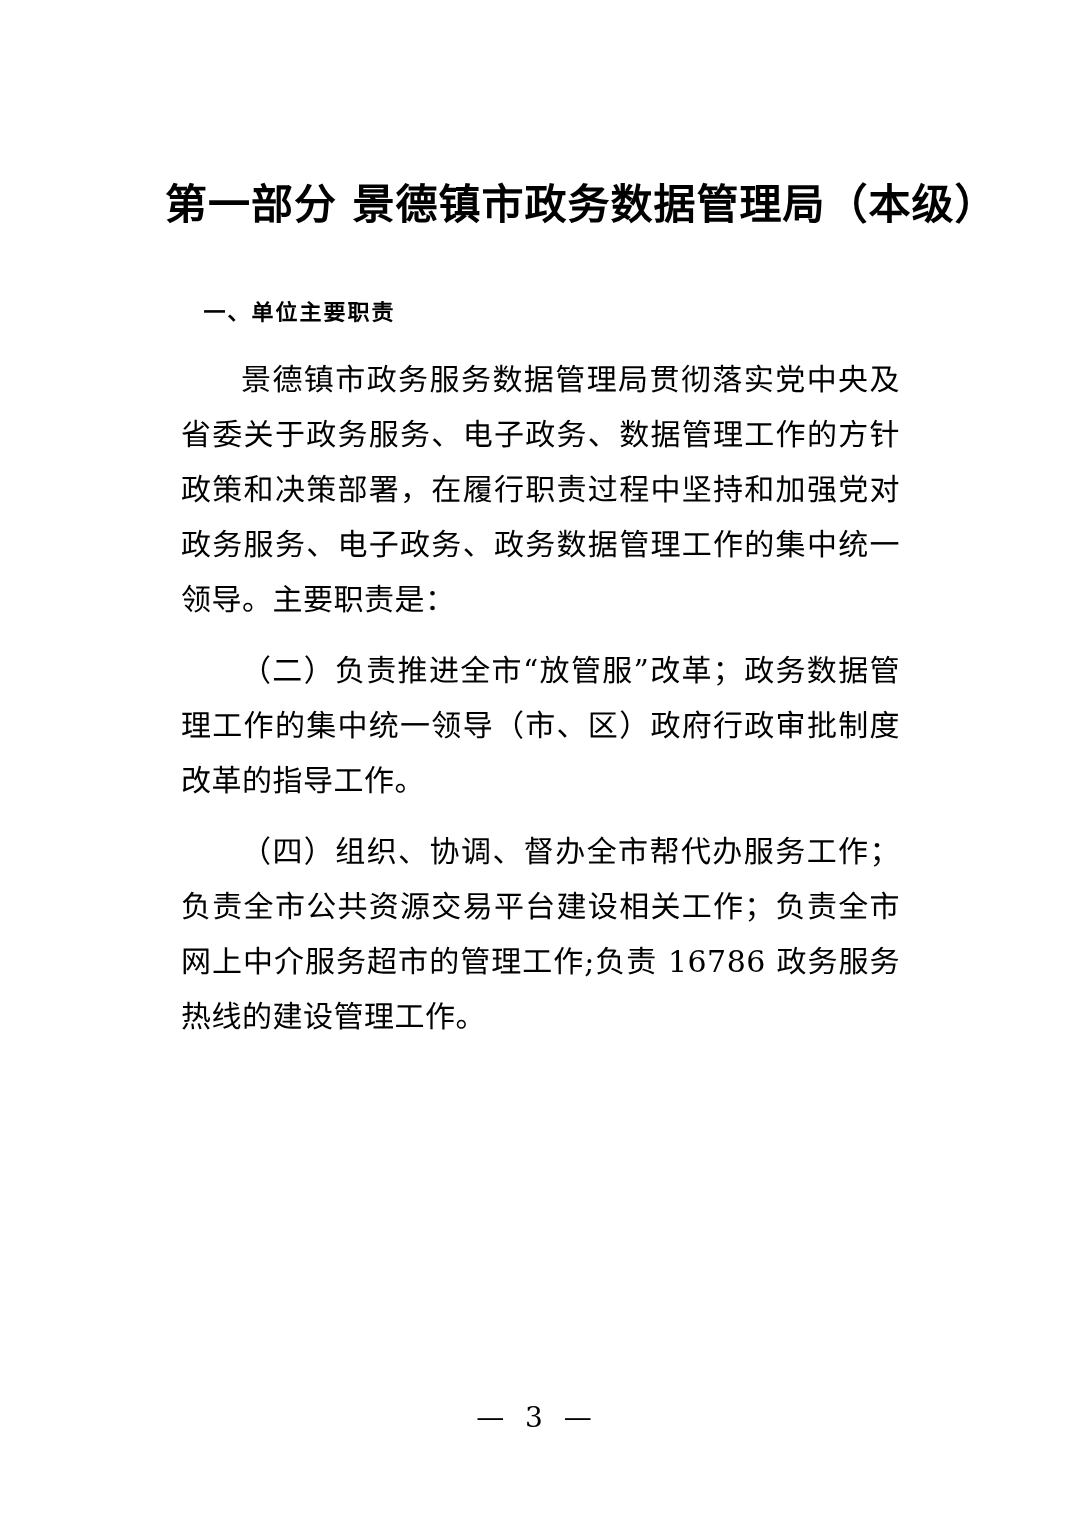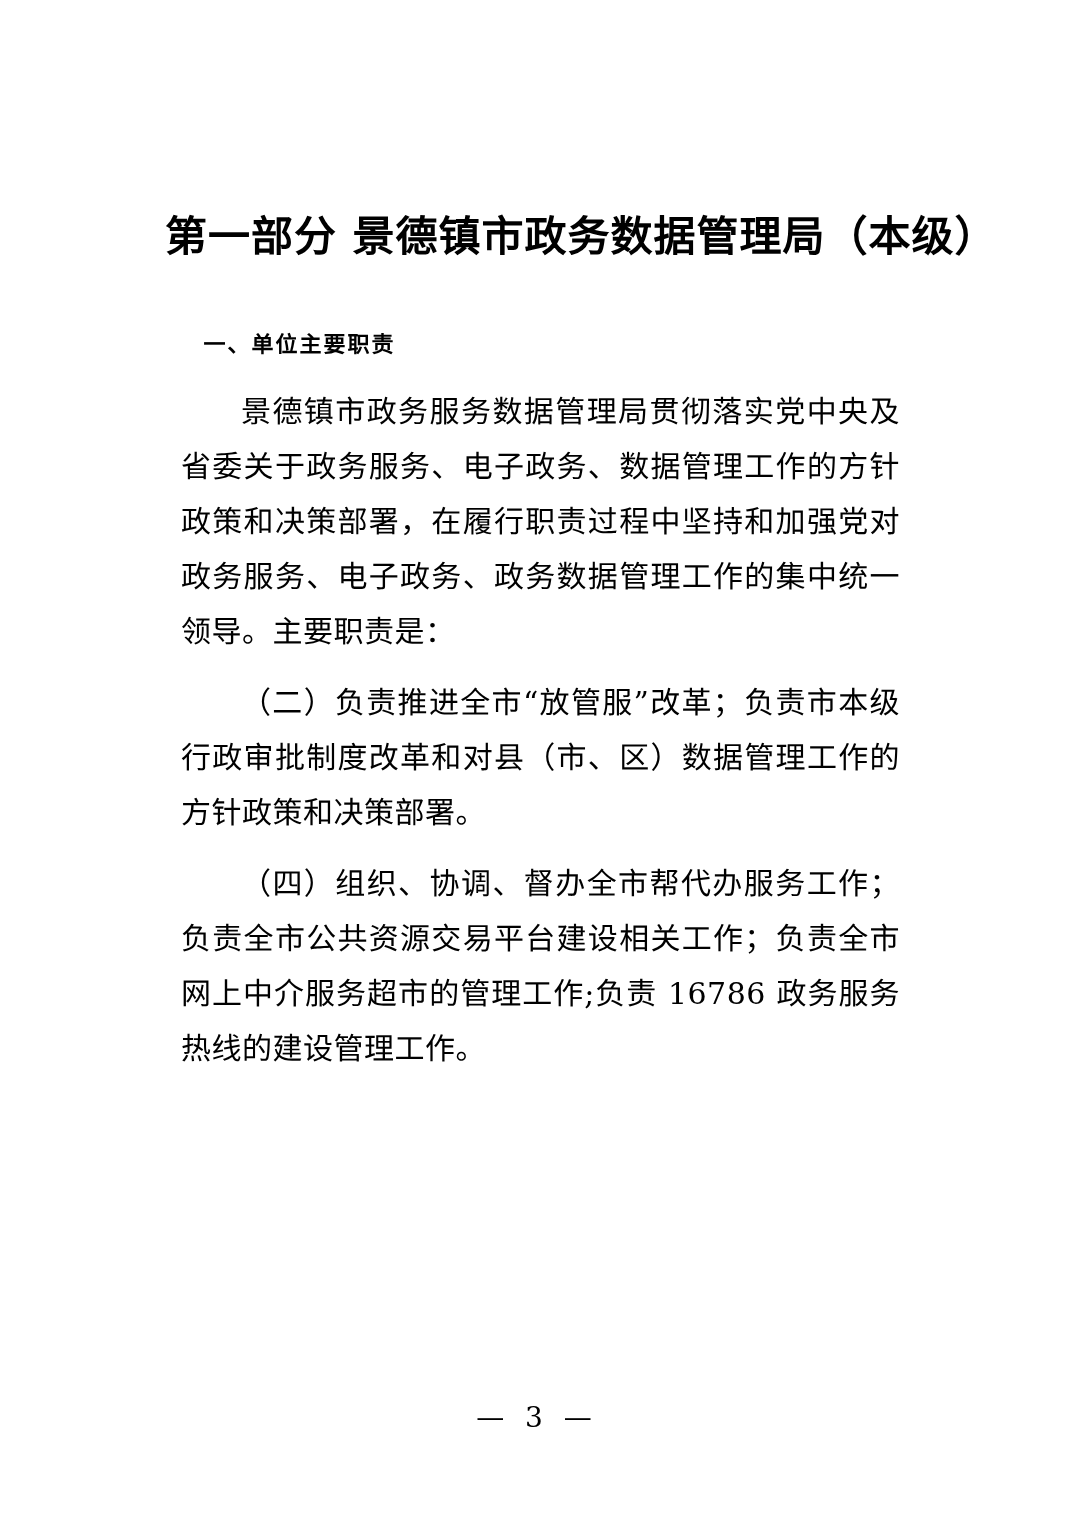--- a/index.html
+++ b/index.html
@@ -25,21 +25,20 @@
     font-family: "DejaVu Serif", "Liberation Serif", serif;
     font-weight: 700;
     font-size: 42px;
     line-height: 66px;
     text-align: center;
     letter-spacing: 1px;
   }
   .doc-title .title-line {
     display: block;
     white-space: nowrap;
-    margin-top: 32px;
   }
   .section-heading {
     margin: 52px 0 0 0;
     font-family: "DejaVu Sans", "Liberation Sans", sans-serif;
     font-weight: 700;
     font-size: 22px;
     line-height: 46px;
     text-indent: 1.75em;
     letter-spacing: 2px;
   }
@@ -75,20 +74,20 @@
   <div class="content">
 
     <h1 class="doc-title">
       <span class="title-line">第一部分 景德镇市政务数据管理局（本级）</span>
     </h1>
 
     <h2 class="section-heading">一、单位主要职责</h2>
 
     <div class="doc-body">
       <p>景德镇市政务服务数据管理局贯彻落实党中央及省委关于政务服务、电子政务、数据管理工作的方针政策和决策部署，在履行职责过程中坚持和加强党对政务服务、电子政务、政务数据管理工作的集中统一领导。主要职责是：</p>
-      <p>（二）负责推进全市“放管服”改革；负责市本级行政审批制度改革和对县（市、区）数据管理工作的方针政策和决策部署。</p>
+      <p>（二）负责推进全市“放管服”改革；政务数据管理工作的集中统一领导（市、区）政府行政审批制度改革的指导工作。</p>
       <p>（四）组织、协调、督办全市帮代办服务工作；负责全市公共资源交易平台建设相关工作；负责全市网上中介服务超市的管理工作;负责 16786 政务服务热线的建设管理工作。</p>
     </div>
 
   </div>
 
   <div class="page-footer">— 3 —</div>
 </div>
 
 </body></html>

